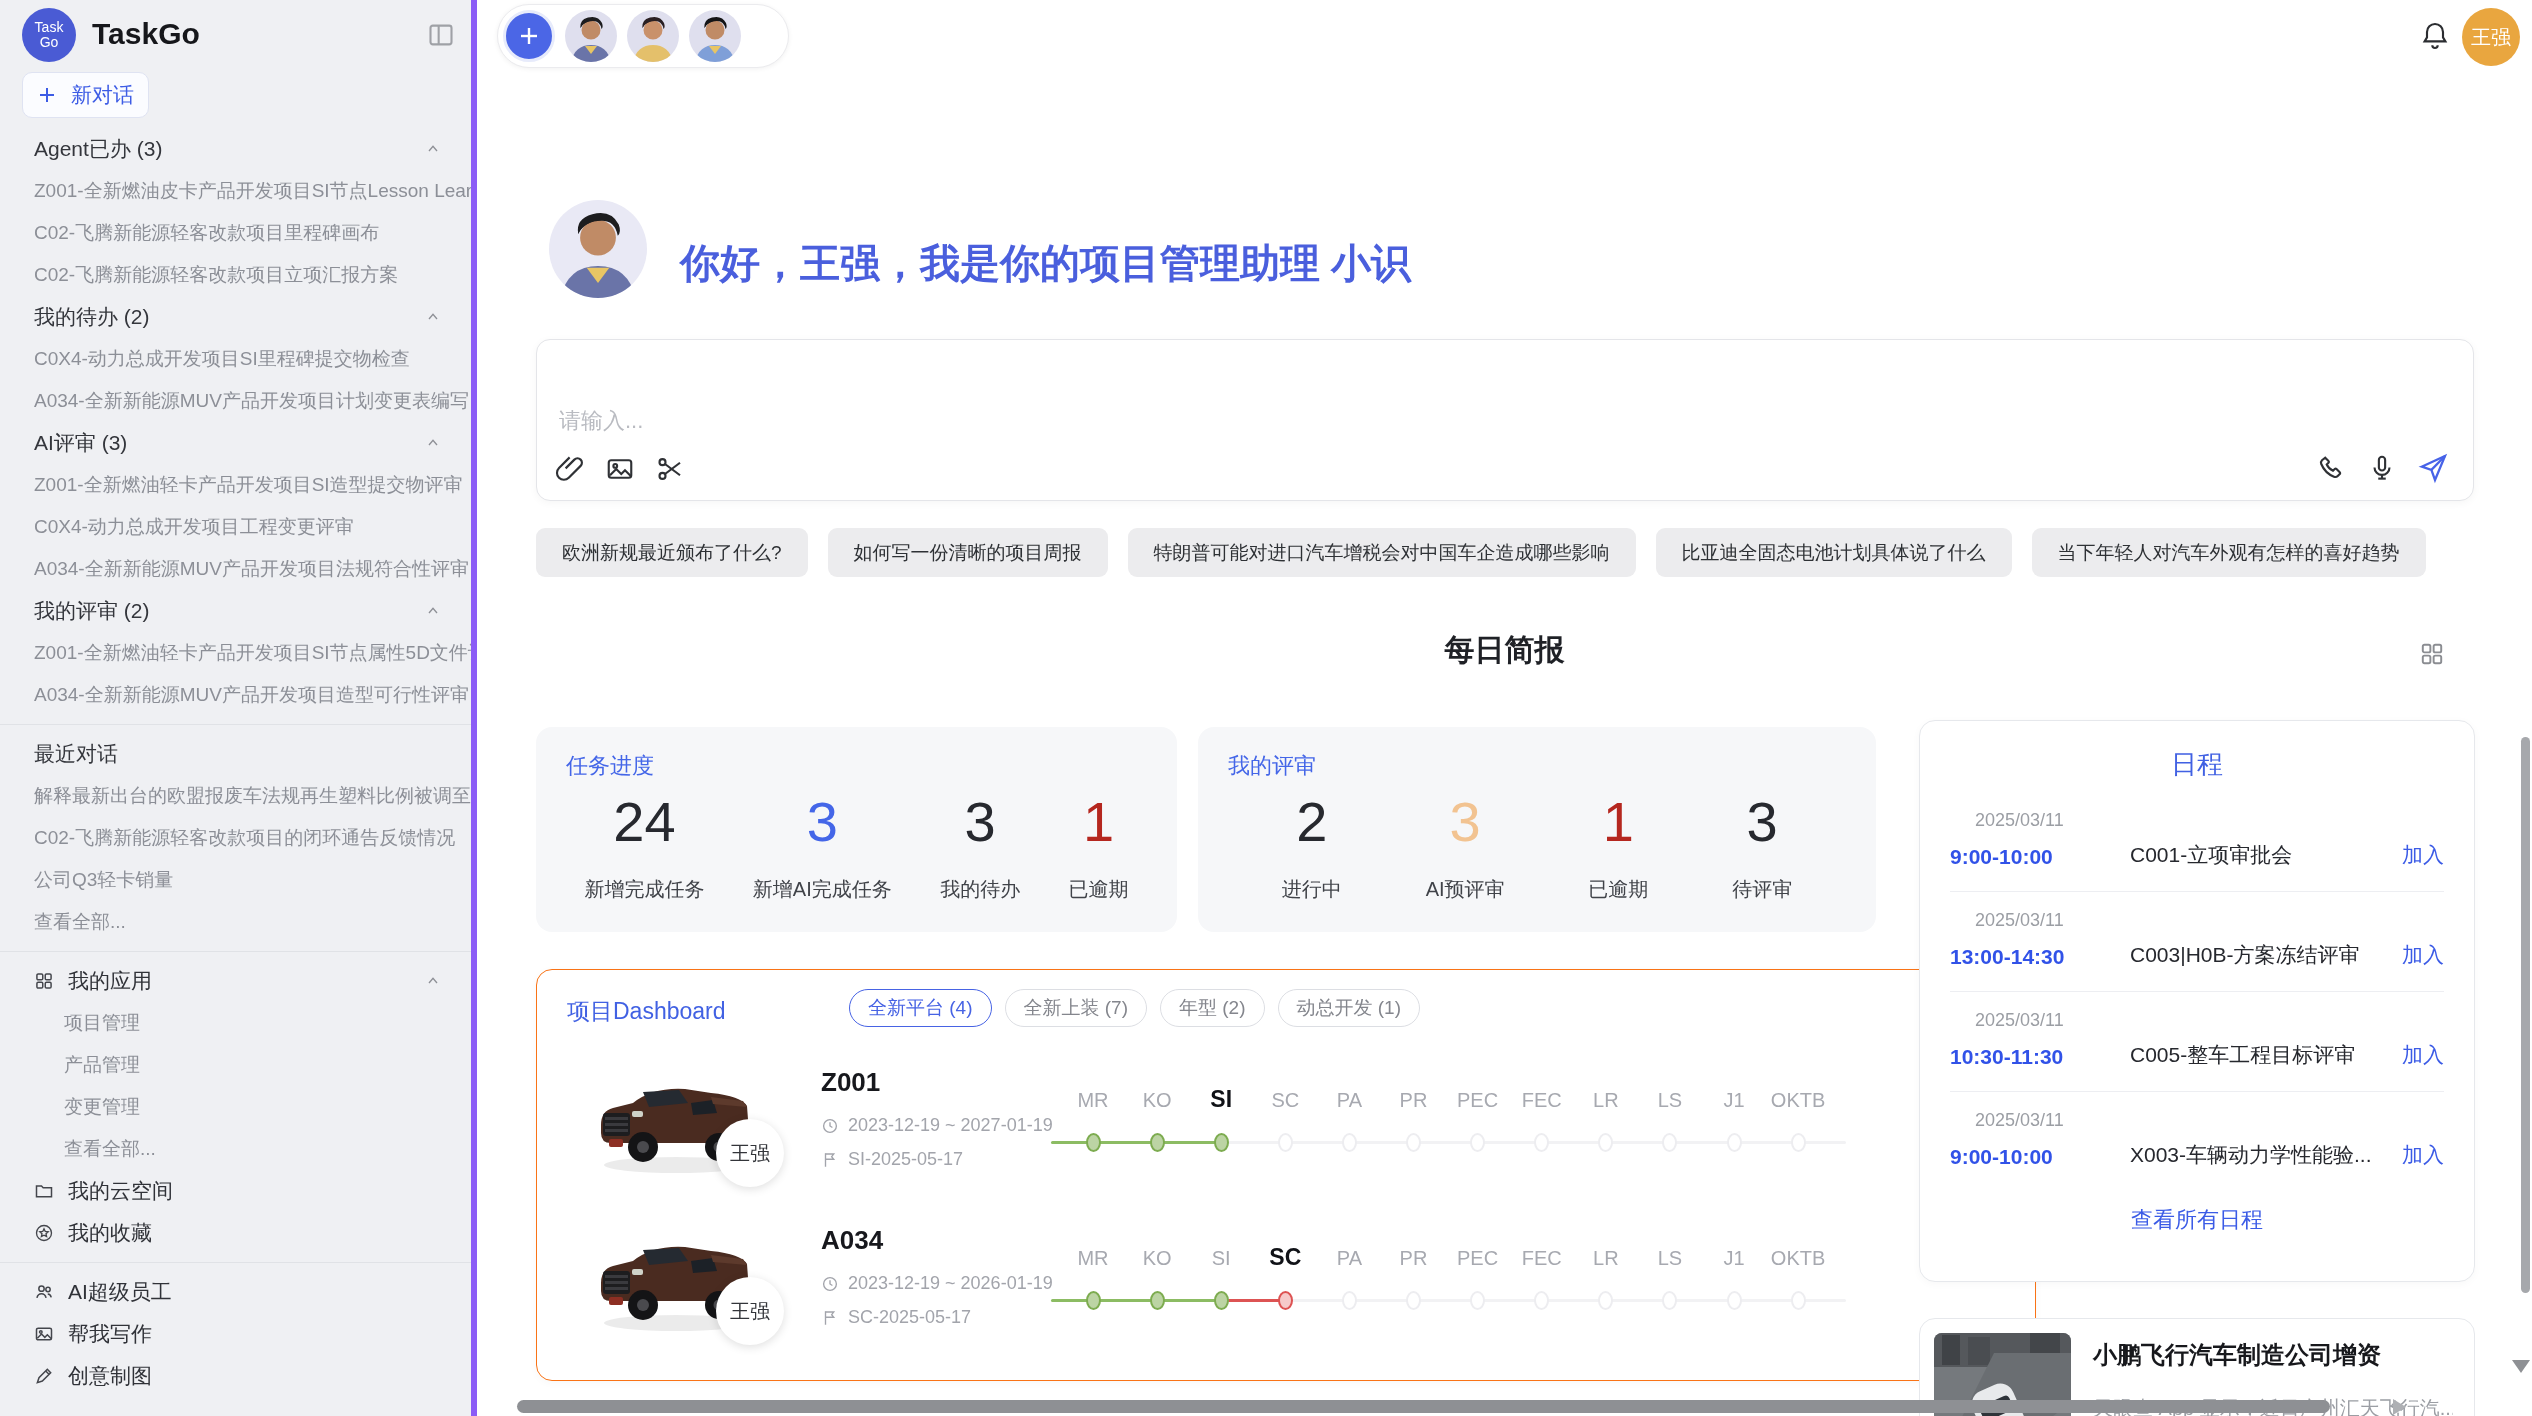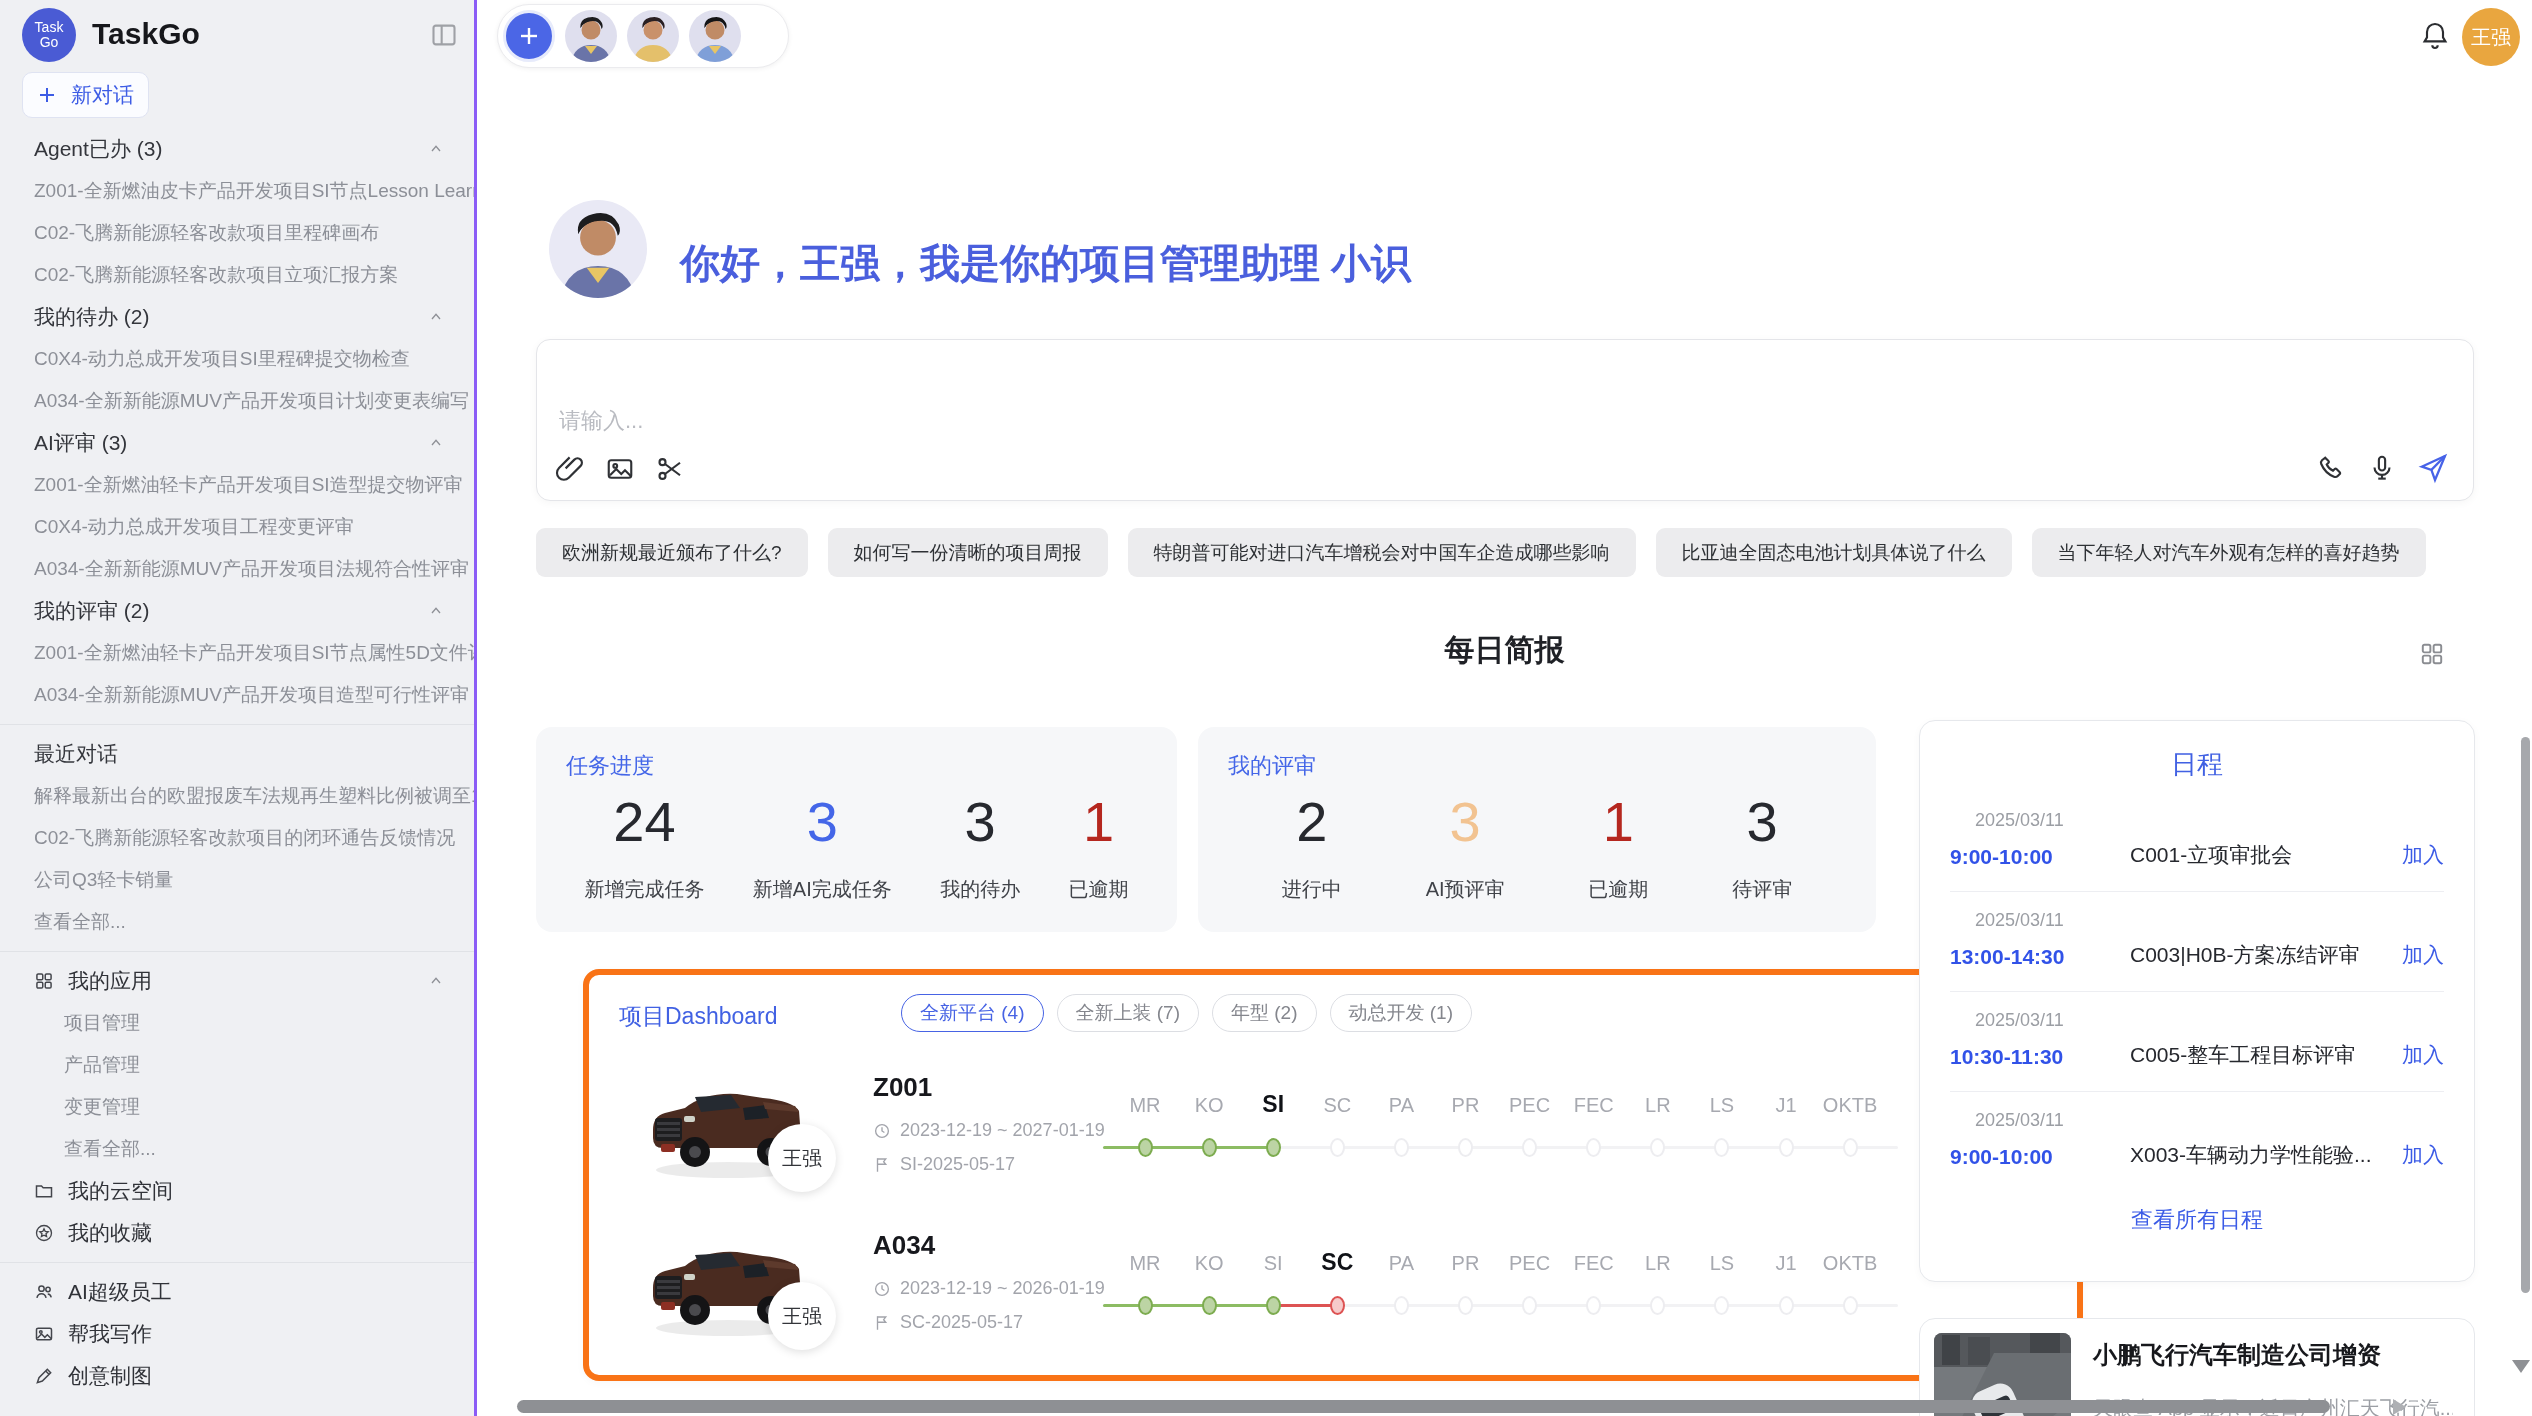--- a/index.html
+++ b/index.html
@@ -3,21 +3,21 @@
 <meta charset="utf-8">
 <style>
   * { margin:0; padding:0; box-sizing:border-box; }
   html,body { width:2532px; height:1416px; overflow:hidden; background:#fff;
     font-family:"Liberation Sans","DejaVu Sans",sans-serif; color:#27292f; }
   .abs { position:absolute; }
   svg { display:block; }
 
   
   #sidebar { position:absolute; left:0; top:0; width:477px; height:1416px;
-    background:#eff0f3; border-right:3px solid #8b5cf6; overflow:hidden; }
+    background:#eff0f3; border-right:6px solid #8b5cf6; overflow:hidden; }
   .side-head { height:70px; position:relative; }
   .logo { position:absolute; left:22px; top:8px; width:54px; height:54px; border-radius:50%;
     background:#4a5bd4; color:#fff; display:flex; flex-direction:column; align-items:center;
     justify-content:center; font-size:14px; line-height:15px; font-weight:500; }
   .app-title { position:absolute; left:92px; top:17px; font-size:30px; font-weight:700; color:#16171b; }
   .panel-toggle { position:absolute; right:16px; top:21px; width:28px; height:28px; color:#9fa1a6; cursor:pointer; }
   .new-chat { display:flex; align-items:center; gap:14px; margin:2px 22px 0 22px; height:46px;
     background:#fbfcff; border:1px solid #dfe3f2; border-radius:10px; padding:0 14px;
     font-size:21px; color:#3d5ce5; cursor:pointer; }
   .sec-h { height:42px; line-height:42px; padding:0 34px; font-size:21px; font-weight:500;
@@ -69,21 +69,21 @@
   .stat-card { background:#f6f7f9; border-radius:16px; }
   .stat-card .sc-title { position:absolute; left:30px; top:24px; font-size:22px; color:#4466e8; }
   .stat-row { position:absolute; left:0; right:0; top:62px; display:flex; justify-content:space-evenly; }
   .stat { text-align:center; }
   .stat .val { font-size:56px; font-weight:500; color:#27292f; }
   .stat .lab { margin-top:22px; font-size:20px; color:#404349; }
   .val.c-blue { color:#4466e8; } .val.c-red { color:#b5271f; } .val.c-orange { color:#f2c391; }
 
   
   .dash-card { left:536px; top:969px; width:1500px; height:412px; background:#fff;
-    border:6px solid #f97316; border-radius:16px; box-shadow:0 2px 8px rgba(0,0,0,.03); overflow:hidden;margin-left:47px; }
+    border:1px solid #f97316; border-radius:16px; box-shadow:0 2px 8px rgba(0,0,0,.03); overflow:hidden; }
   .dash-title { position:absolute; left:30px; top:26px; font-size:23px; color:#4161e3; }
   .dash-pills { position:absolute; left:312px; top:19px; display:flex; gap:13px; }
   .pill { height:38px; line-height:36px; padding:0 18px; border-radius:19px; font-size:19px;
     border:1px solid #dcdee3; color:#84868d; background:#fff; white-space:nowrap; cursor:pointer; }
   .pill.active { border-color:#4763e4; color:#4763e4; }
   .proj-row { position:absolute; left:0; width:1340px; height:156px; }
   .truck { position:absolute; left:54px; top:4px; width:170px; height:120px; }
   .owner-badge { position:absolute; left:179px; top:62px; width:68px; height:68px; border-radius:50%;
     background:#fff; box-shadow:0 2px 10px rgba(0,0,0,.13); display:flex; align-items:center;
     justify-content:center; font-size:20px; color:#33353a; }

